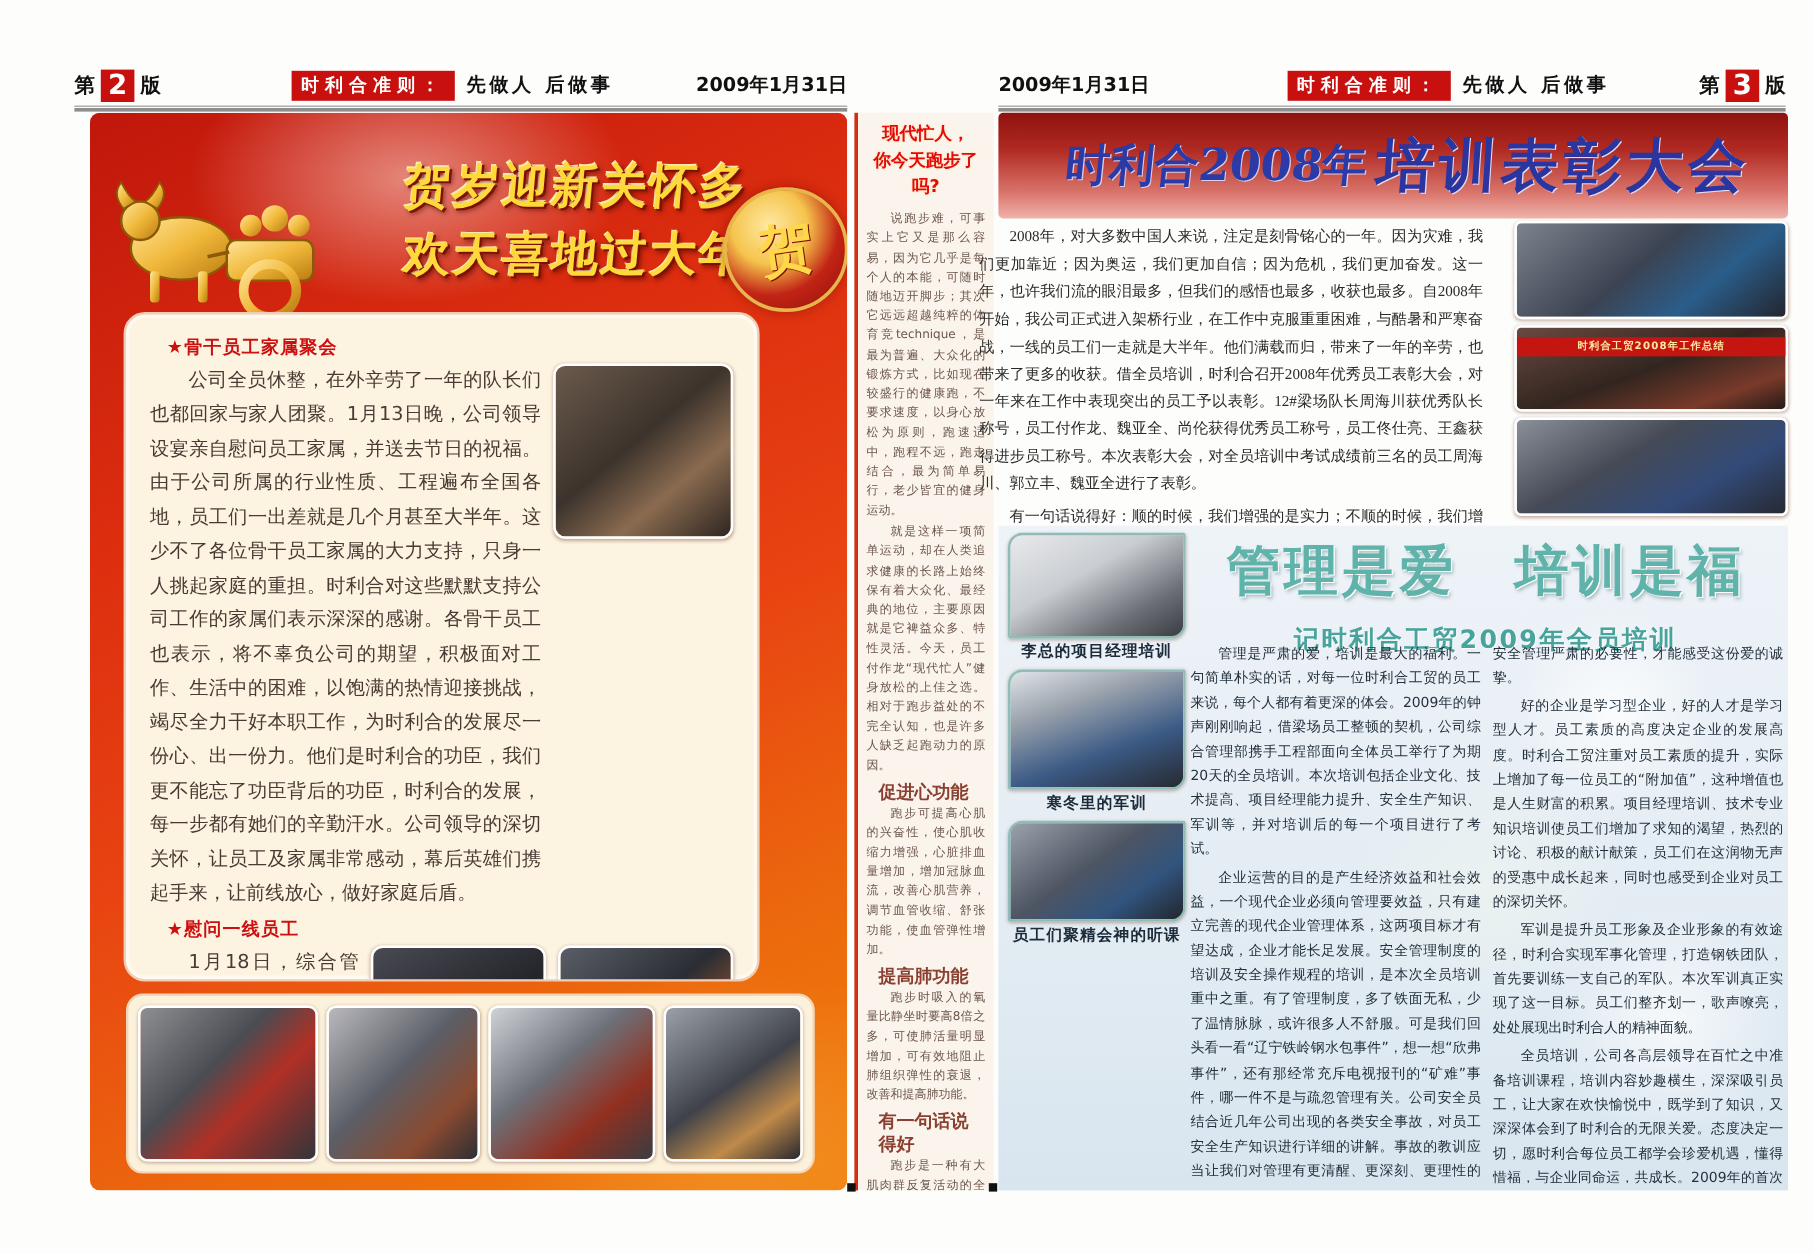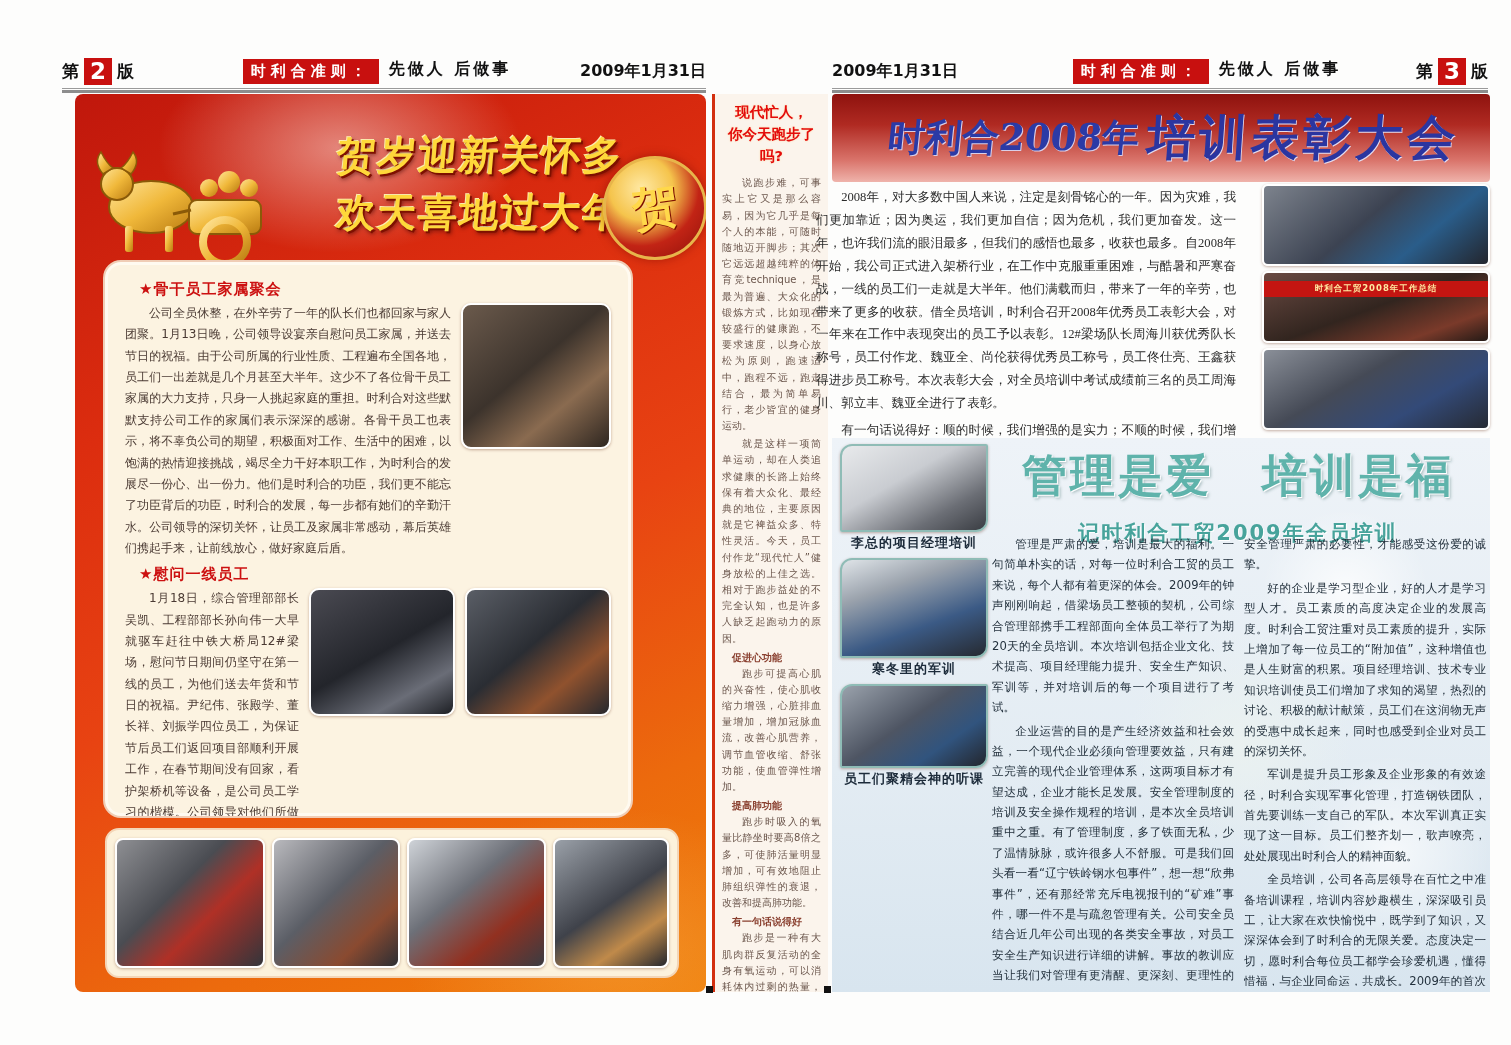--- a/index.html
+++ b/index.html
@@ -5,21 +5,21 @@
   * { margin:0; padding:0; box-sizing:border-box; }
   body { font-family:"DejaVu Sans", sans-serif; background:#ffffff; }
   #canvas { position:relative; width:1511px; height:1045px; background:#fdfdfc; overflow:hidden; }
 
   
   .hdr { position:absolute; top:56px; height:30px; display:flex; align-items:center; justify-content:space-between; }
   .hdr-left { left:62px; width:644px; }
   .hdr-right { left:832px; width:656px; }
   .pagenum { display:flex; align-items:center; gap:5px; font-size:17px; font-weight:bold; color:#111; }
   .pagenum .numbox { display:inline-block; background:#c8100f; color:#fff; font-size:23px; font-weight:bold; padding:0 6px; line-height:27px; }
-  .principle { display:flex; gap:10px;padding-left:40px; }
+  .principle { display:flex; align-items:center; gap:10px;padding-left:40px; }
   .principle .plabel { background:#c8100f; color:#fff; font-weight:bold; font-size:15px; letter-spacing:5px; padding:3px 8px; }
   .principle .ptext { font-size:16px; font-weight:bold; color:#111; letter-spacing:3px; }
   .hdate { font-size:16px; font-weight:bold; color:#111; }
   .hdr-rule { position:absolute; top:88px; height:5px; border-top:1px solid #9a9a9a; border-bottom:3px solid #8d8d8d; }
   .rule-left { left:62px; width:644px; }
   .rule-right { left:832px; width:656px; }
 
   
   #left-panel { position:absolute; left:75px; top:94px; width:631px; height:898px; border-radius:8px;
     background:
@@ -34,41 +34,41 @@
     background:radial-gradient(circle at 36% 30%, #ffe9a4 0%, #f5c44c 34%, #c22415 62%, #8f100a 100%);
     border:3px solid #e7b54b; box-shadow:0 0 10px rgba(120,10,0,.5); display:flex; align-items:center; justify-content:center; }
   #ornament .orn-char { font-size:46px; font-weight:900; color:#ffd84a; text-shadow:1px 1px 0 #7e1000; transform:rotate(-8deg); }
   #ox-art { position:absolute; left:14px; top:28px; width:215px; height:155px; }
 
   
   #content-box { position:absolute; left:28px; top:166px; width:530px; height:558px; background:#fcf3e1;
     border:2px solid #f0cdb6; border-radius:18px; padding:12px 20px; overflow:hidden;
     box-shadow:inset 0 0 0 3px #fffaf0; }
   .sec-title { color:#cc1010; font-weight:bold; font-size:15px; margin:6px 0 4px 14px; letter-spacing:1px; }
-  .body-p { font-size:12px; color:#4a3a33; line-height:1.78; text-align:justify; text-indent:2em; }
+  .body-p { font-size:16px; color:#4a3a33; line-height:1.78; text-align:justify; text-indent:2em; }
   .sec-flex { display:flex; gap:10px; align-items:flex-start; }
   .photo { border-radius:10px; border:2px solid #ffffff; box-shadow:0 1px 3px rgba(90,30,0,.35); flex-shrink:0; position:relative; overflow:hidden; }
   .ph-dinner { width:150px; height:146px; background:linear-gradient(140deg,#6b5a4c 0%,#3c332c 45%,#8a6b50 70%,#2e2620 100%); }
   .ph-visit1 { width:146px; height:128px; background:linear-gradient(150deg,#4a4a52 0%,#23252b 50%,#6a6d77 78%,#1d1f24 100%); }
   .ph-visit2 { width:146px; height:128px; background:linear-gradient(140deg,#5a5e66 0%,#2a2d33 45%,#90522e 72%,#26282e 100%); }
   #photo-strip { position:absolute; left:30px; top:734px; width:574px; height:150px; background:#fcf2dc; border-radius:14px;
     padding:8px; display:flex; gap:7px; align-items:stretch; border:2px solid #f3d6b8; }
   #photo-strip .photo { height:100%; border-radius:8px; }
   .ph-s1 { flex:1.3; background:linear-gradient(135deg,#8e8f93 0%,#4a4c52 40%,#b03026 62%,#33353b 100%); }
   .ph-s2 { flex:1.1; background:linear-gradient(135deg,#b9b9bd 0%,#5b5e66 45%,#8a4a30 75%,#2c2e34 100%); }
   .ph-s3 { flex:1.2; background:linear-gradient(140deg,#cfd3d8 0%,#6d7078 40%,#923020 70%,#3a3c42 100%); }
   .ph-s4 { flex:1.0; background:linear-gradient(145deg,#9aa0a8 0%,#3f424a 50%,#c08a4a 75%,#26282e 100%); }
 
   
   #mid-col { position:absolute; left:712px; top:94px; width:116px; height:898px; background:#fbf4ec;
     border-left:3px solid #d32f0f; padding:8px 7px; overflow:hidden; }
   .mc-title { text-align:center; font-weight:900; color:#e30b0b; font-size:14.5px; line-height:1.5;
     text-shadow:0 0 2px #ffd9a0; margin-bottom:8px; }
   .mc-p { font-size:10px; color:#6b564c; line-height:1.62; text-align:justify; text-indent:2em; margin-bottom:2px; }
-  .mc-h { font-size:10px; font-weight:bold; color:#8a4030; margin:4px 0 1px 10px;font-family:Liberation Mono, monospace; }
+  .mc-h { font-size:15px; font-weight:bold; color:#8a4030; margin:4px 0 1px 10px;font-family:Liberation Mono, monospace; }
 
   
   #right-banner { position:absolute; left:832px; top:94px; width:658px; height:88px;
     background:linear-gradient(180deg,#8e120e 0%, #b02a22 35%, #d9736a 75%, #efb3ab 100%); border-radius:4px;
     display:flex; align-items:center; justify-content:flex-start; padding-left:56px; }
   .r-head1 { font-family:"DejaVu Serif", serif; font-size:37px; font-weight:bold; color:#2b3aa6;
     text-shadow:1px 1px 0 #d9cfe8; transform:skewX(-6deg); }
   .r-head2 { font-family:"DejaVu Serif", serif; font-size:48px; font-weight:900; color:#2b35a0;
     text-shadow:1px 1px 0 #e4dcef; letter-spacing:4px; transform:skewX(-4deg); margin-left:8px; }
   #award-text { position:absolute; left:816px; top:186px; width:420px; height:250px; overflow:hidden;font-family:Liberation Serif, serif; }

